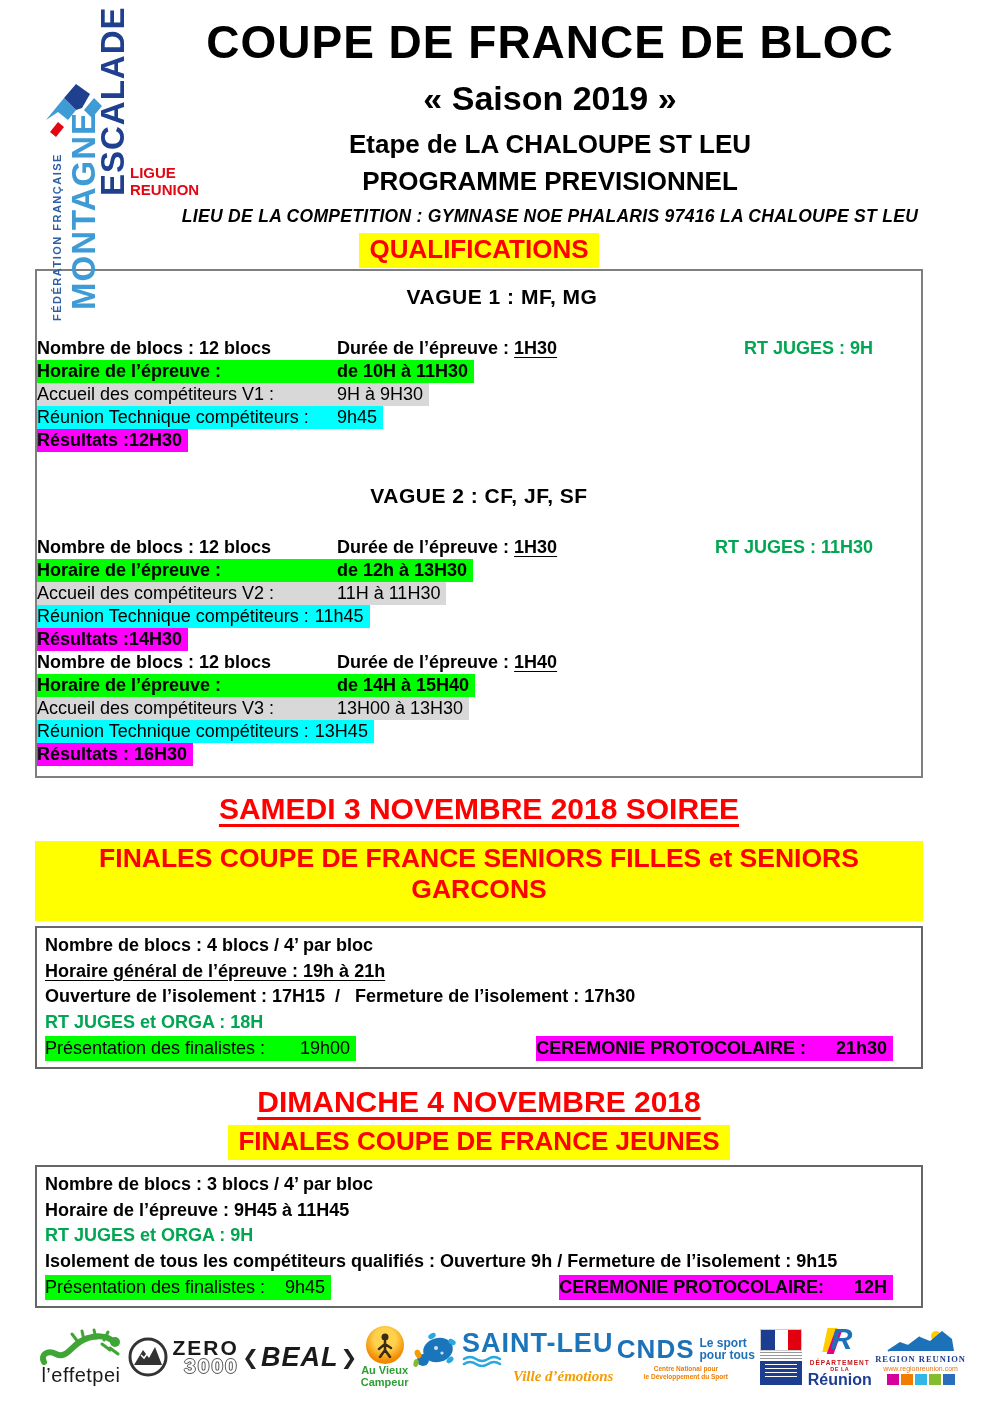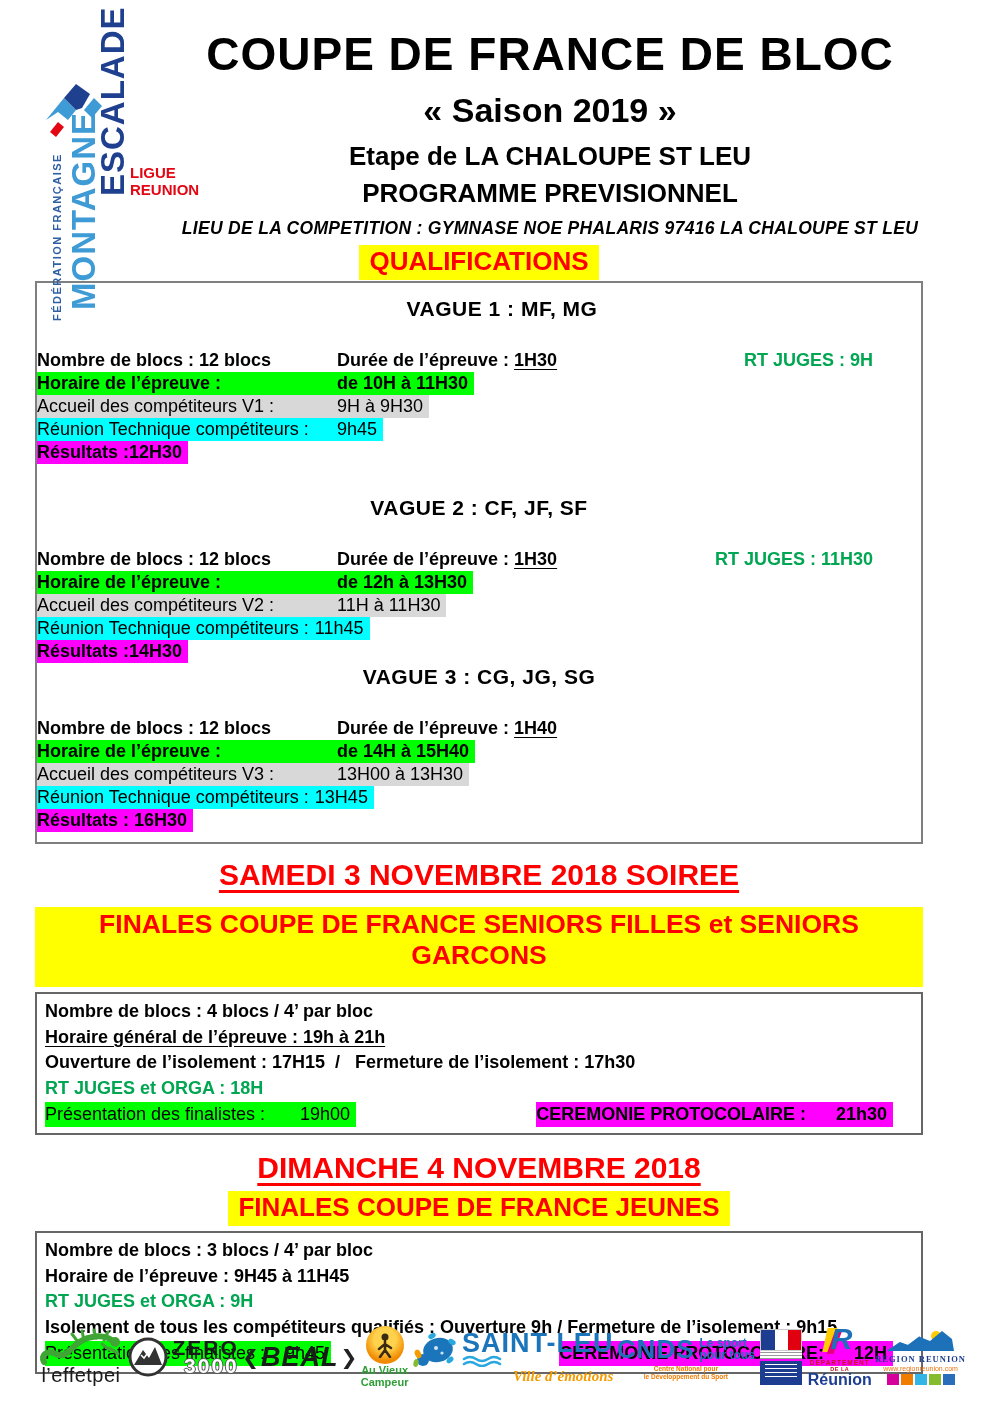--- a/index.html
+++ b/index.html
@@ -17,21 +17,21 @@
   
   .ffme-logo { position: absolute; left: 42px; top: 28px; width: 180px; height: 295px; }
   .vt { position: absolute; writing-mode: vertical-rl; transform: rotate(180deg); line-height: 1; font-weight: 700; }
   .vt-fed  { left: 10px; top: 125px; height: 168px; font-size: 11px; letter-spacing: 1.5px; color: #2E5FA3; }
   .vt-mont { left: 25px; top: 100px; height: 182px; font-size: 33px; letter-spacing: 1px; color: #3E9BD6; }
   .vt-esc  { left: 54px; top: 6px;  height: 162px; font-size: 33px; letter-spacing: 1px; color: #1F3F8F; }
   .ffme-icon { position: absolute; left: 0px; top: 52px; }
   .ligue-block { position: absolute; left: 88px; top: 136px; color: #E30613; font-size: 15px; font-weight: 700; line-height: 1.15; }
 
   
-  .header-text { padding-top: 30px; margin-left: 150px; margin-right: 50px; text-align: center; }
+  .header-text { padding-top: 18px; margin-left: 150px; margin-right: 50px; text-align: center; }
   .main-title { font-size: 46px; font-weight: 700; letter-spacing: 1px; line-height: 1.05; }
   .season     { font-size: 34px; font-weight: 700; margin-top: 13px; }
   .stage      { font-size: 26px; font-weight: 700; margin-top: 11px; }
   .program    { font-size: 26px; font-weight: 700; margin-top: 6px; }
   .location   { font-size: 17.5px; font-weight: 700; font-style: italic; margin-top: 9px; letter-spacing: .3px; }
 
   
   .content { width: 888px; margin-left: 35px; }
   .h-red { color: #FF0000; font-weight: 700; font-size: 30px; text-align: center;
            text-decoration: underline; text-decoration-thickness: 3px; text-underline-offset: 5px; }
@@ -221,21 +221,20 @@
           <span class="lbl">Réunion Technique compétiteurs :</span>
           <span class="gap6">11h45</span>
         </span>
       </div>
       <div class="row">
         <span class="hl bg-magenta bold">Résultats :14H30</span>
       </div>
     </div>
 
     <div class="vague">
-      <div class="vague-title vt3">VAGUE 3 : CG, JG, SG</div>
       <div class="row">
         <span class="c1">Nombre de blocs : 12 blocs</span>
         <span class="c2">Durée de l’épreuve : </span>
         <span class="c2 ul">1H40</span>
 
       </div>
       <div class="row">
         <span class="hl bg-green">
           <span class="lbl w300 bold">Horaire de l’épreuve :</span>
           <span class="bold">de 14H à 15H40</span>

